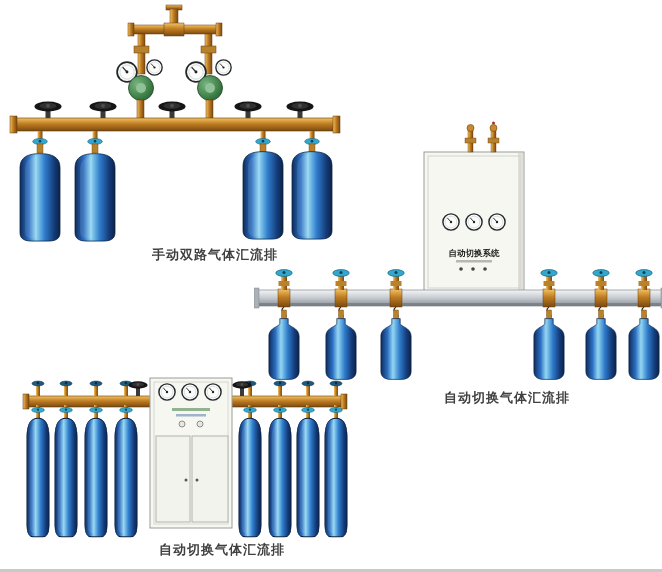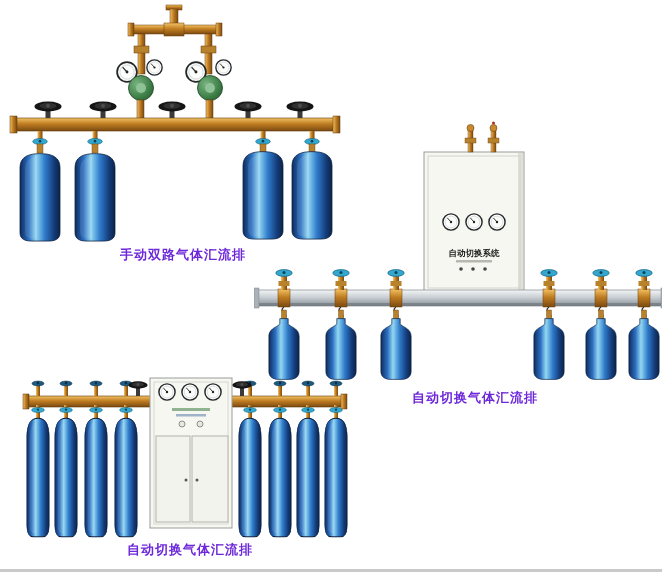--- a/index.html
+++ b/index.html
@@ -7,24 +7,24 @@
     position:relative;
     width:662px;height:572px;
     background:#ffffff;
     overflow:hidden;
     font-family:"DejaVu Sans","Liberation Sans",sans-serif;
   }
   .assembly{position:absolute;}
   .caption{
     position:absolute;
     width:190px;
-    text-align:center;
+    text-align:right;
     font-size:13px;
     font-weight:bold;
-    color:#6d28d9;
+    color:#404040;
     letter-spacing:1px;
     white-space:nowrap;
   }
   .caption-a{left:88px;top:246px;}
   .caption-b{left:380px;top:389px;}
   .caption-c{left:95px;top:541px;}
   .bottom-strip{
     position:absolute;left:0;bottom:0;width:662px;height:3px;
     background:#c9c9c9;
   }

